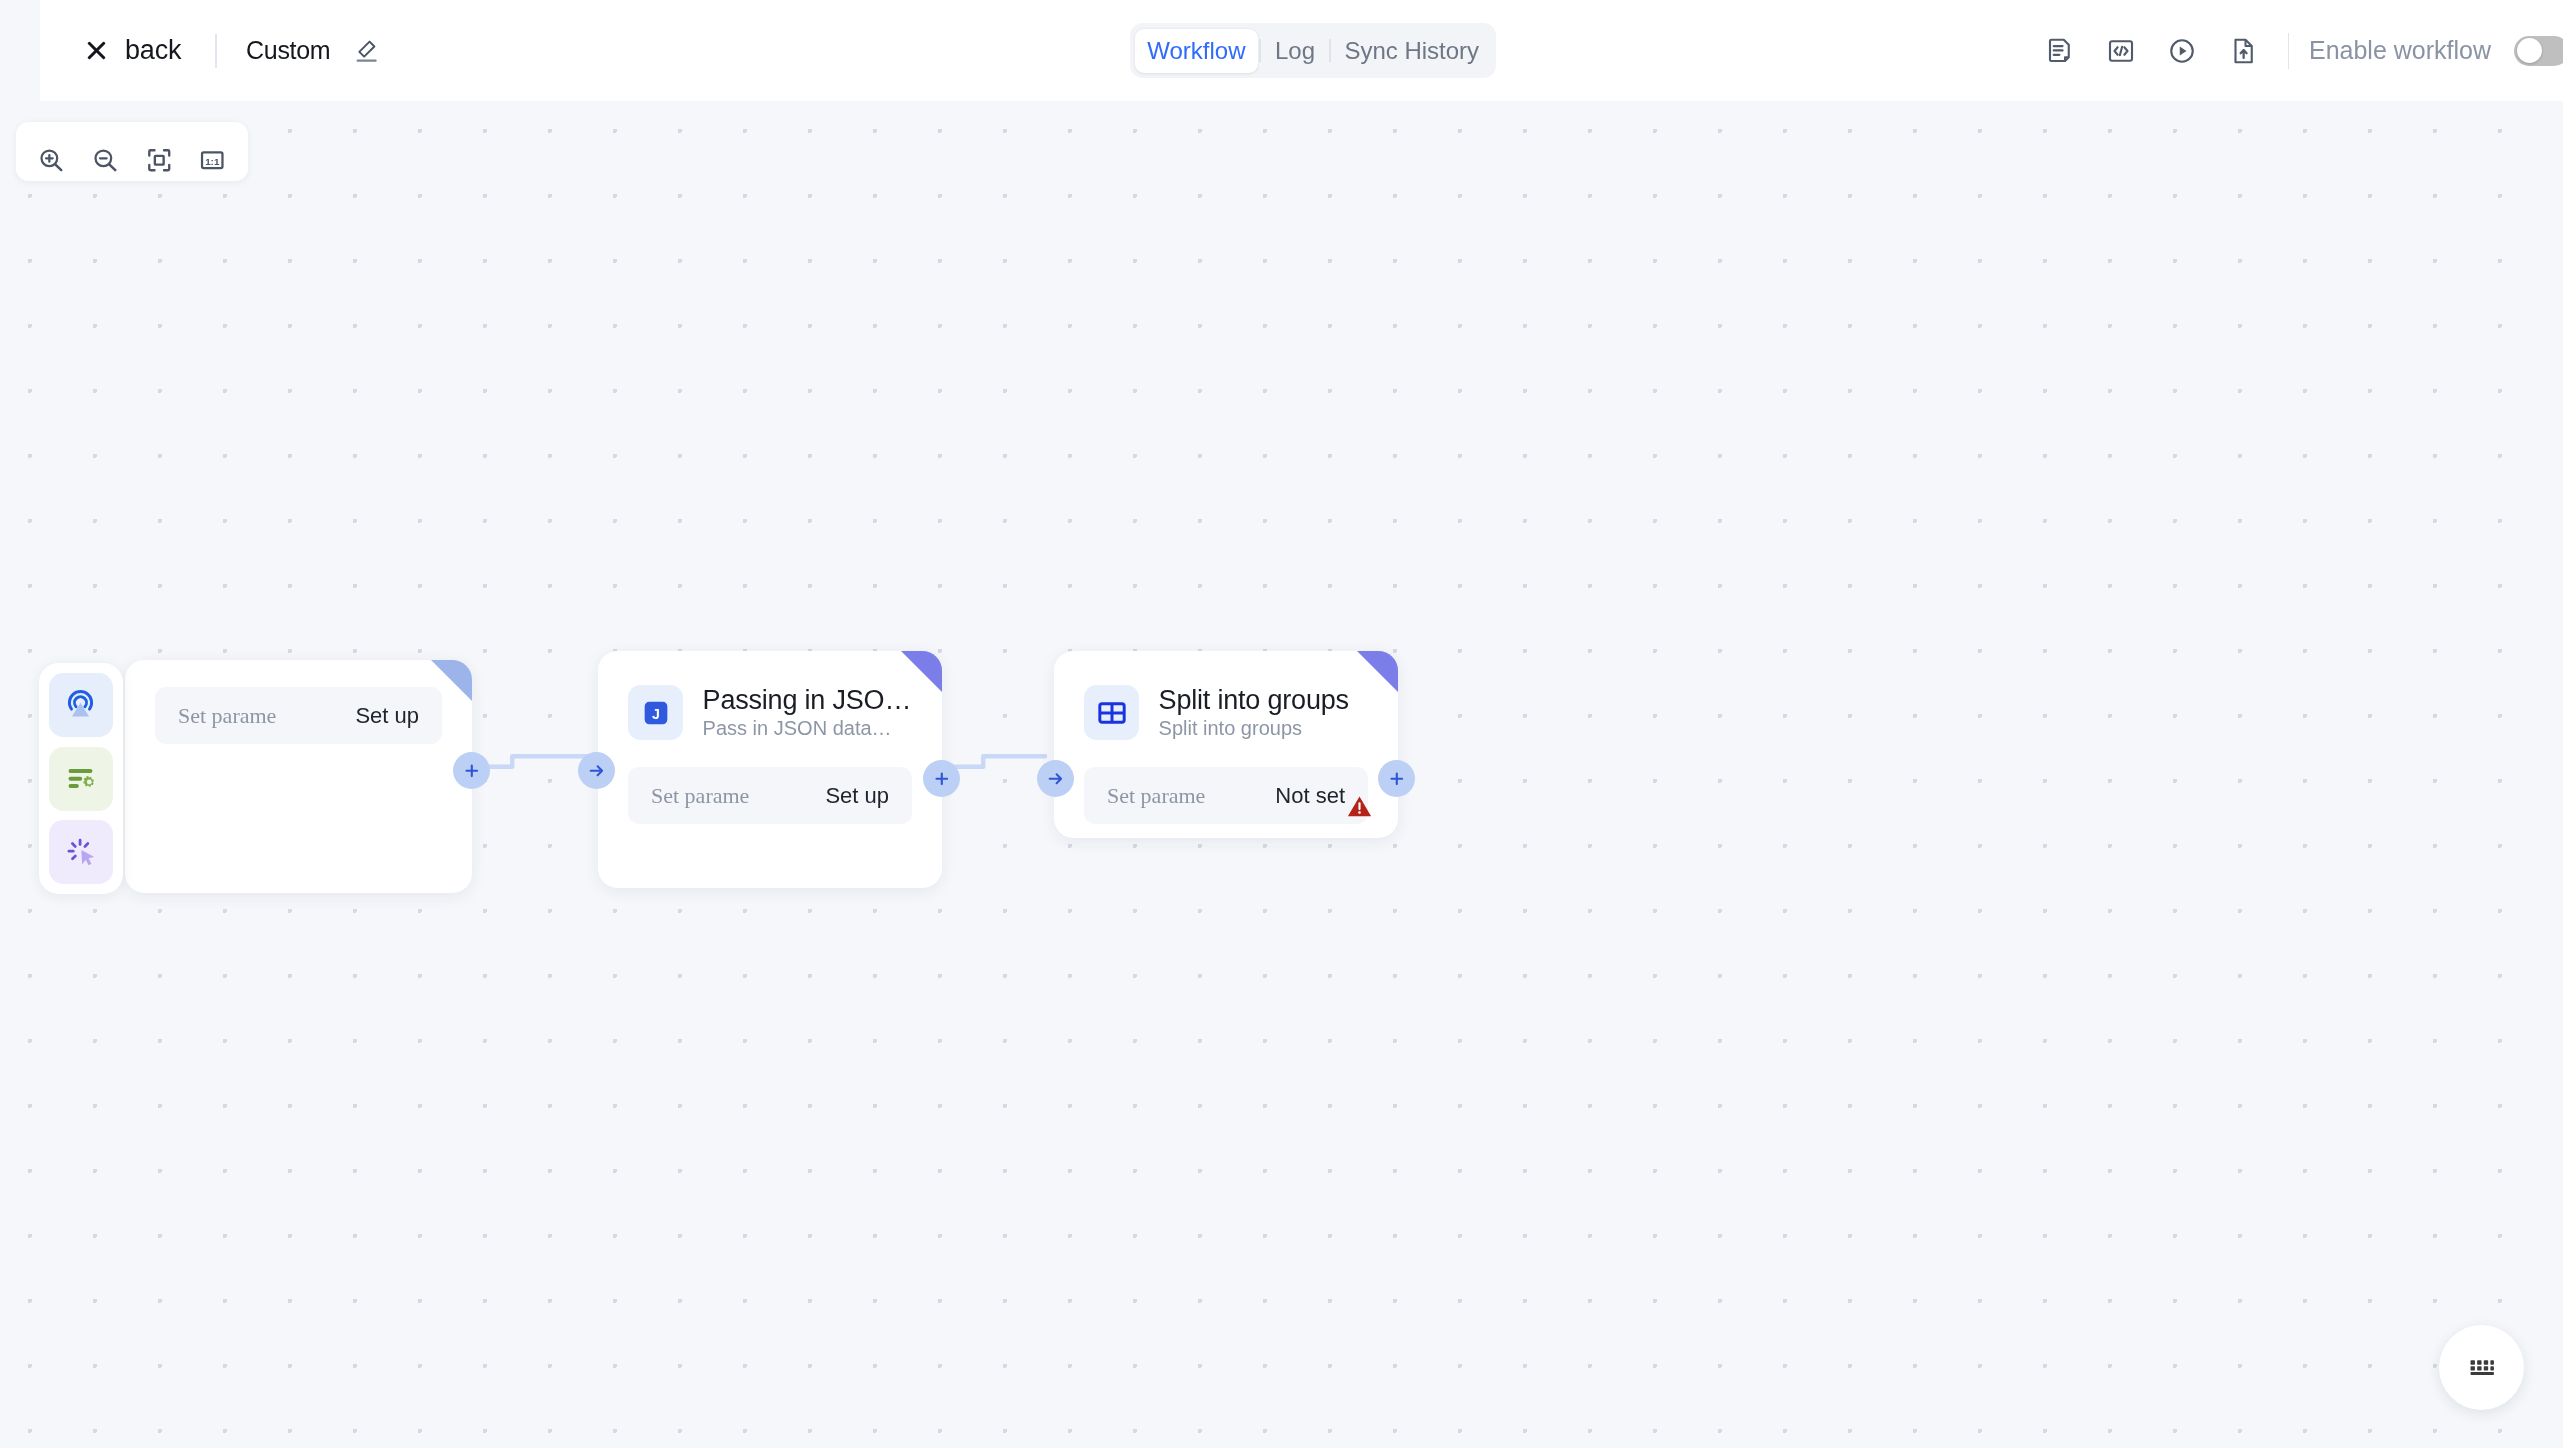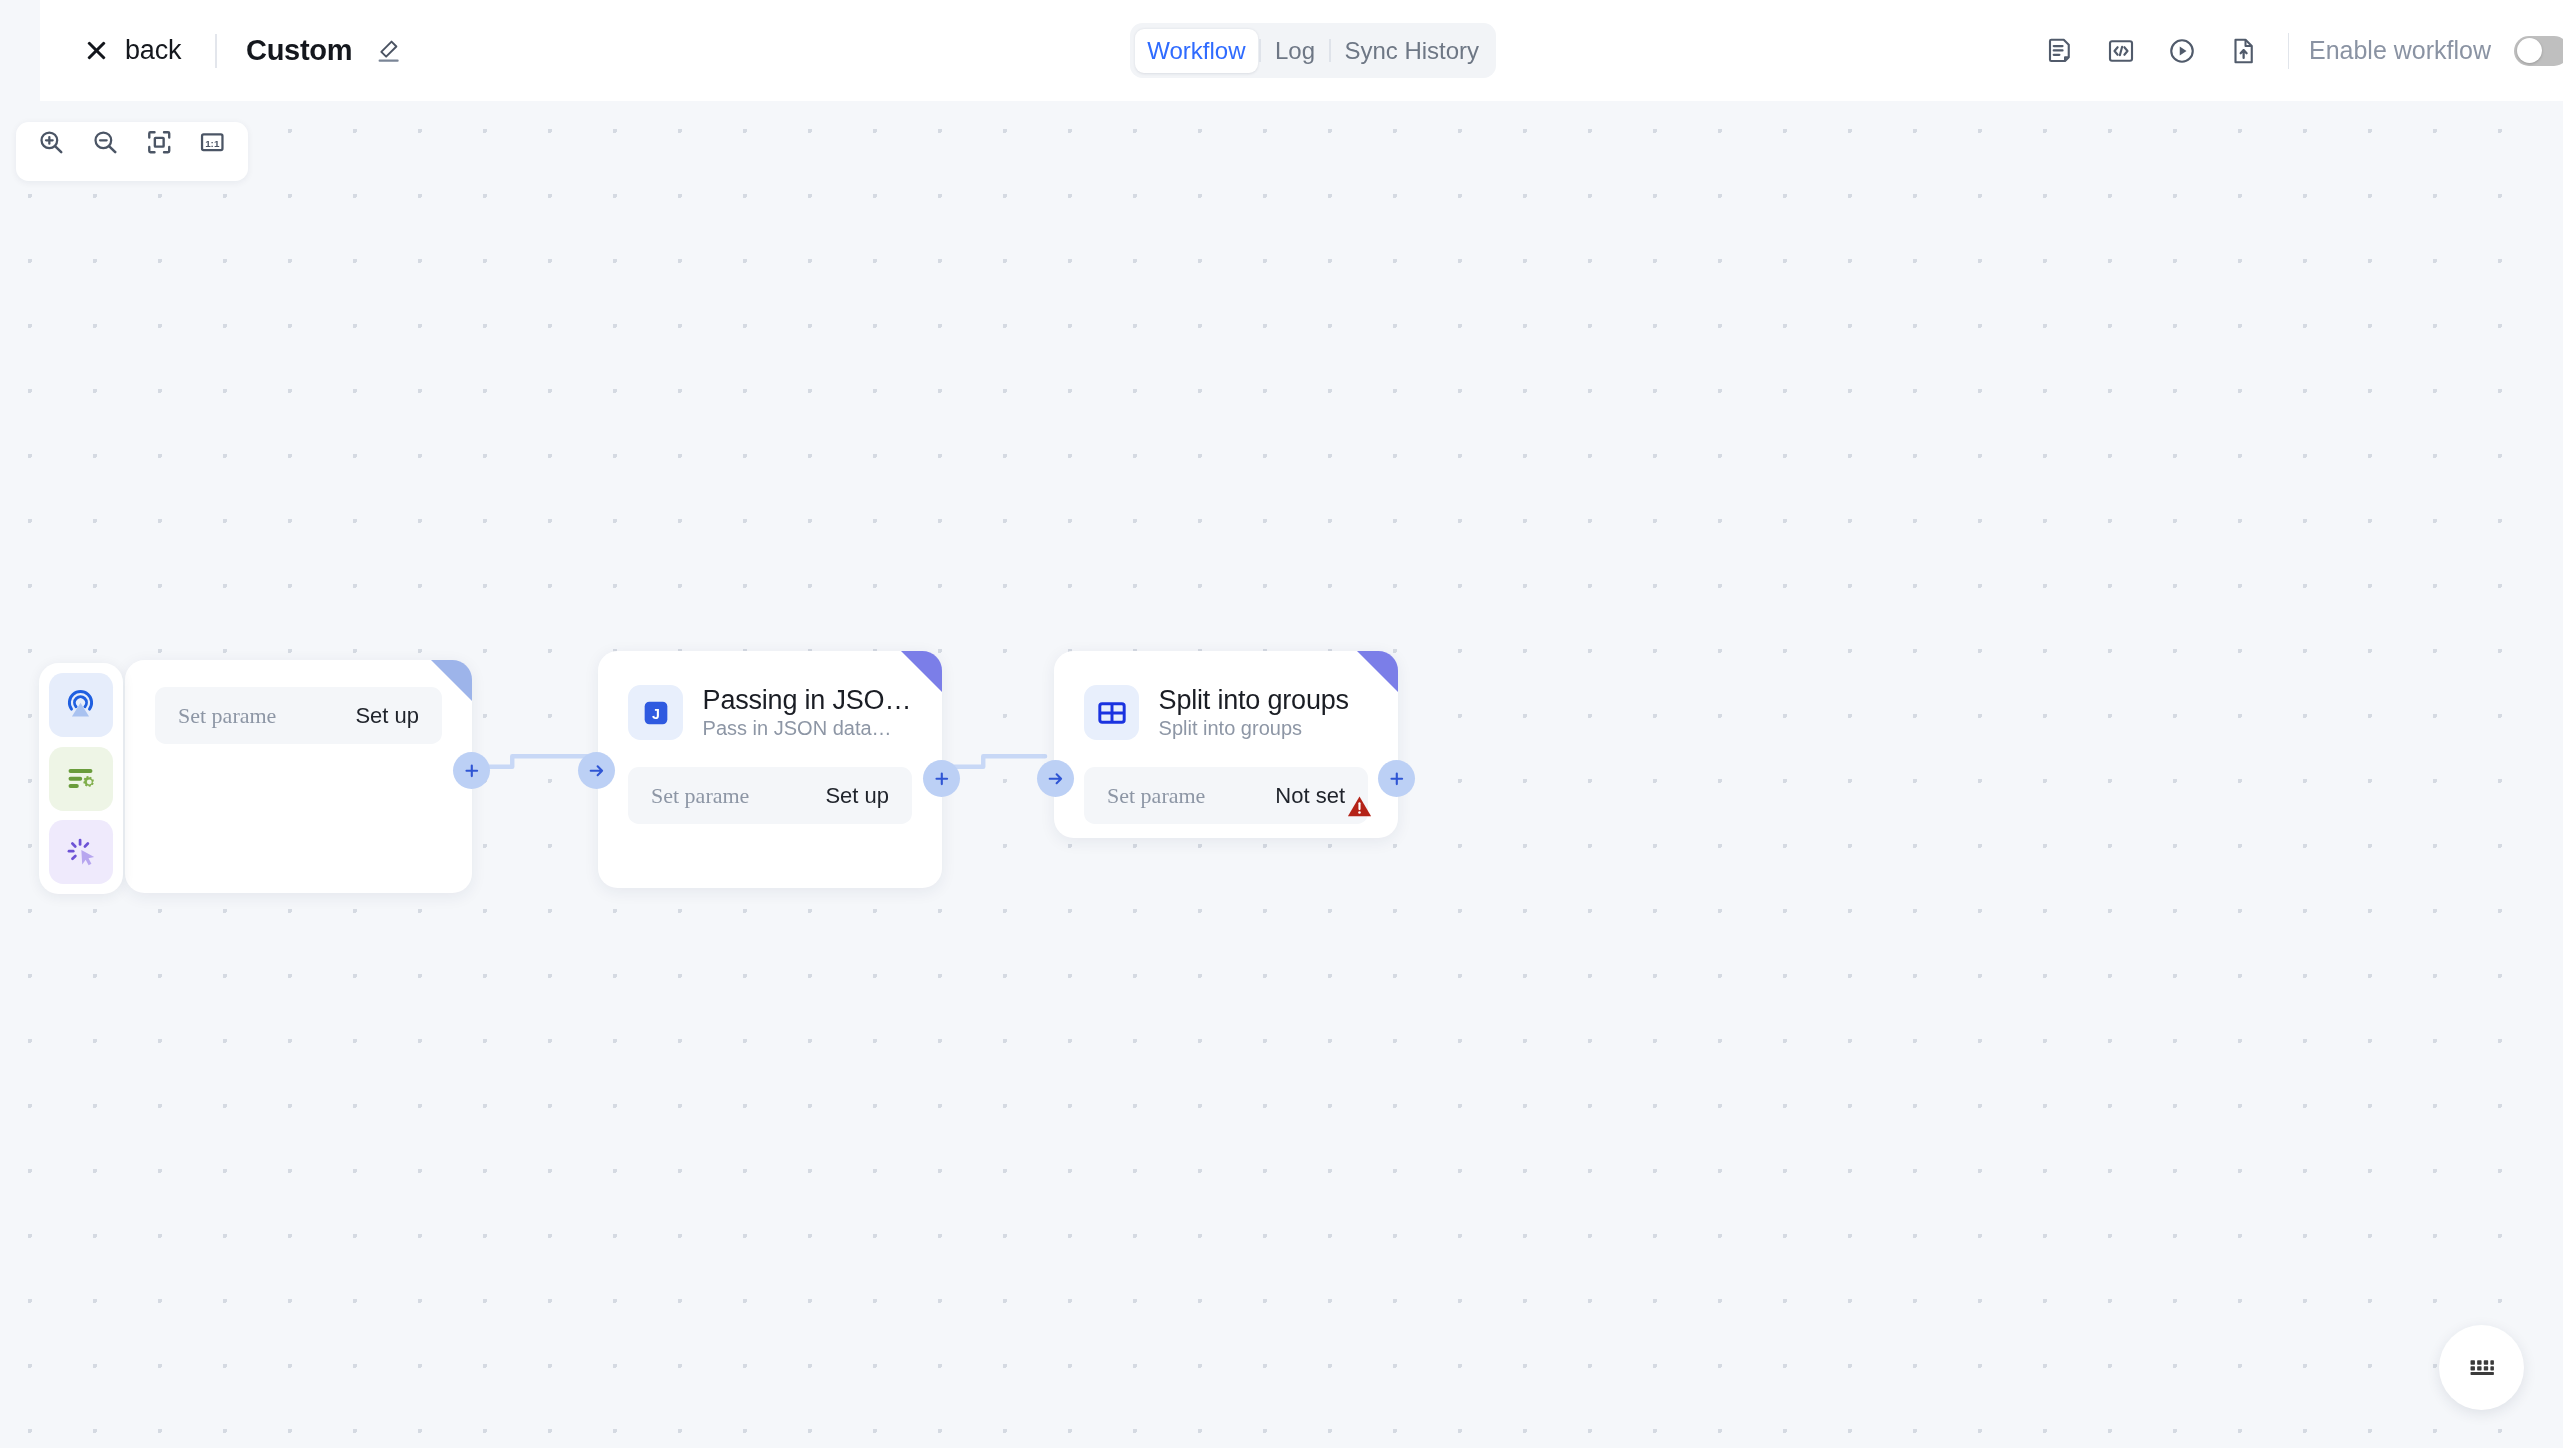--- a/index.html
+++ b/index.html
@@ -61,23 +61,23 @@
   }
 
   .header-divider {
     width: 1.8px;
     height: 34px;
     background: #e3e6ec;
     margin: 0 29px 0 34px;
   }
 
   .wf-title {
-    font-size: 29px;
+    font-size: 25px;
     color: #14171d;
-    font-weight: 700;
+    font-weight: 400;
     letter-spacing: -0.3px;
   }
 
   .edit-pencil {
     margin-left: 21.4px;
     width: 27px; height: 27px;
     cursor: pointer;
     flex: none;
   }
 
@@ -198,21 +198,21 @@
     display: flex;
     align-items: center;
     padding: 0 10.7px;
     gap: 3.6px;
     box-shadow: 0 1.8px 7.1px rgba(25,40,70,.06);
     z-index: 20;
   }
   .zbtn {
     width: 50px; height: 46px;
     display: flex;
-    align-items: flex-start;
+    align-items: flex-end;
     justify-content: center;
     cursor: pointer;
     border-radius: 7.1px;
   }
 
   
   .tool-rail {
     position: absolute;
     left: 39px;
     top: 562px;

